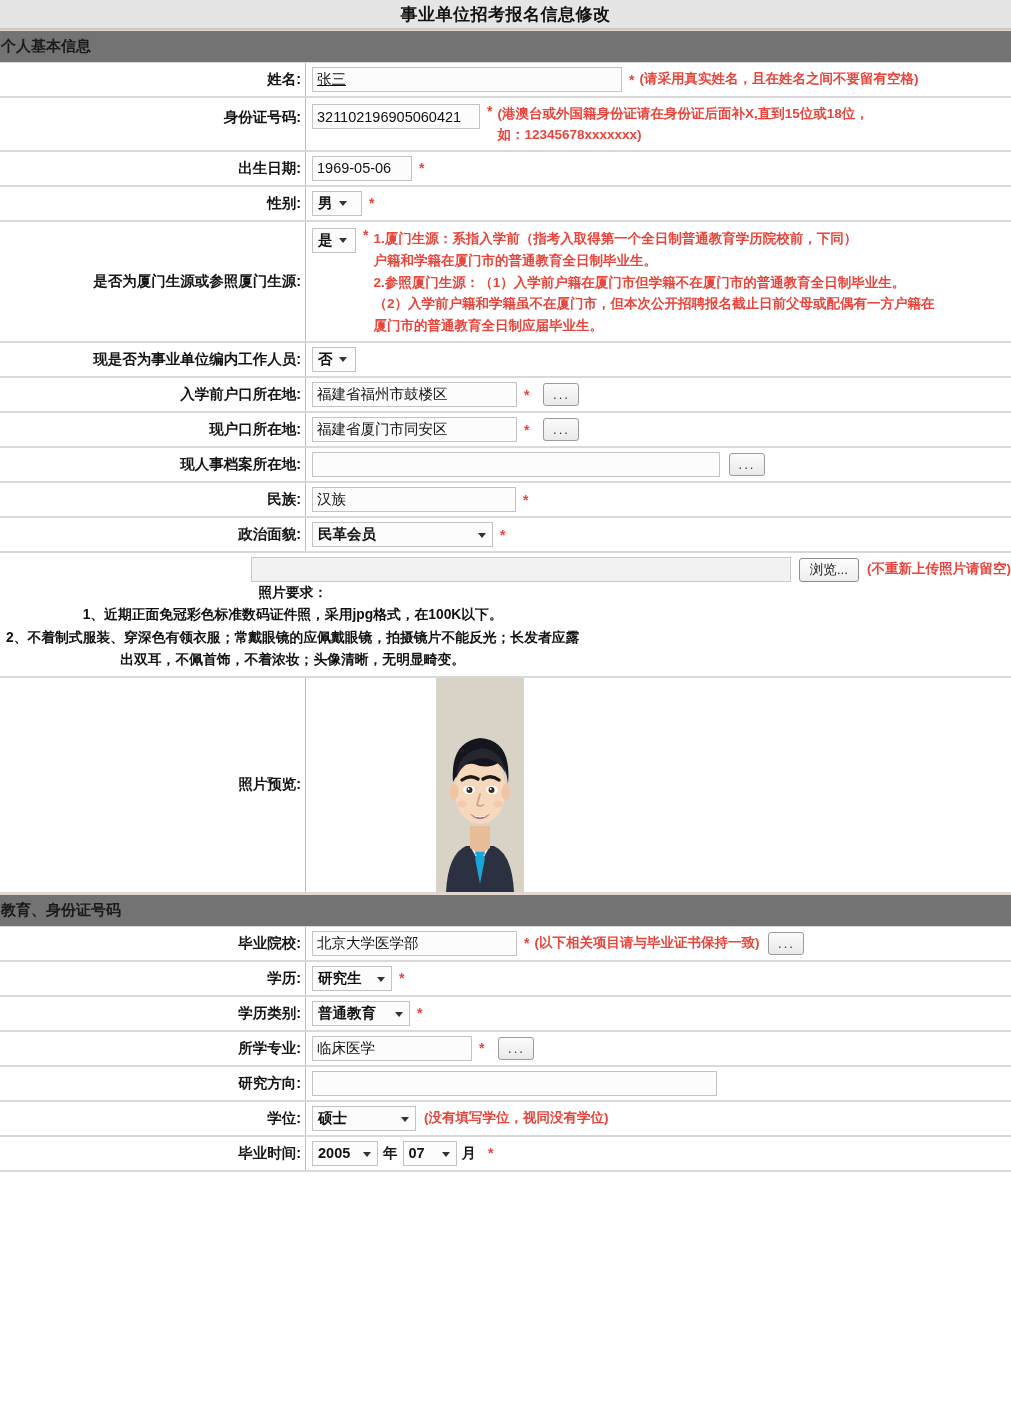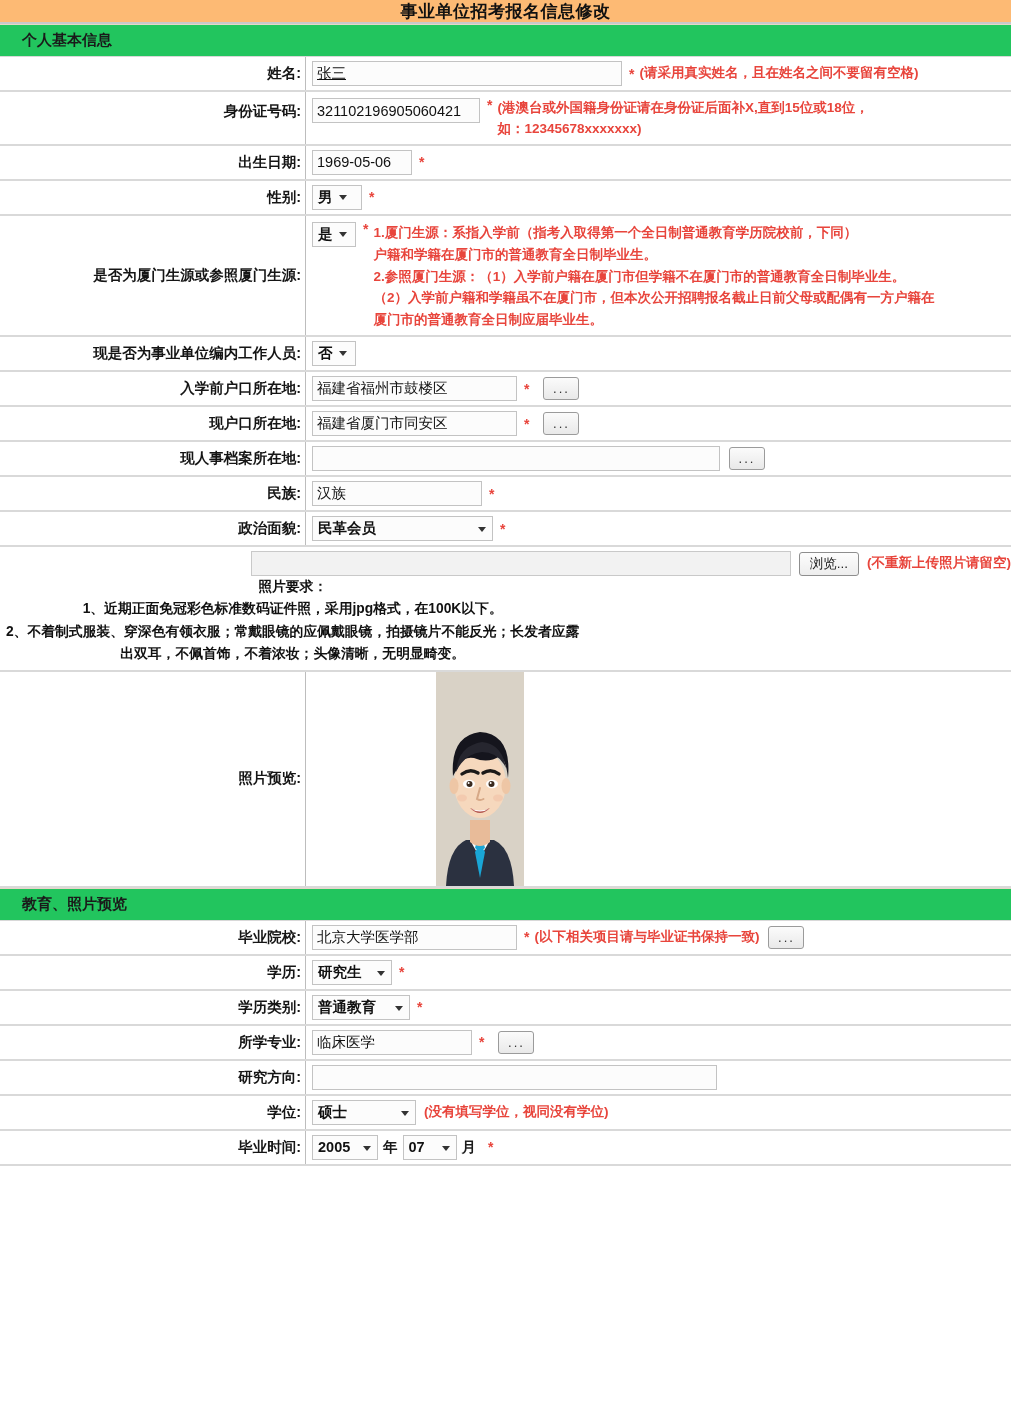--- a/index.html
+++ b/index.html
@@ -13,40 +13,40 @@
     font-family: "Liberation Sans", "DejaVu Sans", sans-serif;
     color: #1b1b1b;
     font-size: 15px;
     -webkit-font-smoothing: none;
   }
 
   .page { width: 1011px; position: relative; }
 
   
   .title-bar {
-    height: 24px;
+    height: 30px;
     display: flex; align-items: center; justify-content: center;
     border-bottom: 2px solid #c9c9c9;
-    background: #fdba74;
+    background: #e5e5e5;
   }
   .title-bar .title {
     font-size: 17px;
     font-weight: bold;
     letter-spacing: 0.5px;
     color: #111;
   }
 
   
   .section-head {
-    background: #22c55e;
+    background: #737373;
     border-top: 1px solid #e7d7c8;
     border-bottom: 1px solid #d8d8d8;
     height: 33px;
     display: flex; align-items: center;
-    padding-left: 22px;
+    padding-left: 1px;
     font-weight: bold;
     font-size: 15px;
     color: #1a1a1a;
   }
 
   
   .frow {
     display: flex;
     align-items: stretch;
     border-bottom: 2px solid #d9d9d9;
@@ -101,21 +101,21 @@
     font-family: "Liberation Sans", "DejaVu Sans", sans-serif;
     font-size: 14.5px;
     color: #111;
     outline: none;
   }
   .txt.w-name   { width: 310px; text-decoration: underline; }
   .txt.w-id     { width: 168px; }
   .txt.w-date   { width: 100px; }
   .txt.w-addr   { width: 205px; }
   .txt.w-archive{ width: 408px; }
-  .txt.w-nation { width: 170px; }
+  .txt.w-nation { width: 204px; }
   .txt.w-school { width: 205px; }
   .txt.w-major  { width: 160px; }
   .txt.w-res    { width: 405px; }
   .txt.w-file   { width: 540px; background:#f2f2f2; border:1px solid #c9c9c9; }
 
   .sel {
     border: 1px solid #c3c3c3;
     background: #fcfcfc;
     height: 25px;
     display: inline-flex;
@@ -421,21 +421,21 @@
             <path d="M35.5 137 Q44 142 52.5 137 Q44 139.5 35.5 137 Z" fill="#ffffff"></path>
 
             <ellipse cx="26" cy="126" rx="5" ry="3.4" fill="#f0bfa4" opacity="0.55"></ellipse>
             <ellipse cx="62" cy="126" rx="5" ry="3.4" fill="#f0bfa4" opacity="0.55"></ellipse>
           </svg>
         </div>
       </div>
     </div>
   </div>
 
-  <div class="section-head">教育、照片预览</div>
+  <div class="section-head">教育、身份证号码</div>
 
   <div class="frow">
     <div class="lab">毕业院校:</div>
     <div class="val">
       <input class="txt w-school" value="北京大学医学部" style="">
       <span class="star">*</span>
       <span class="hint">(以下相关项目请与毕业证书保持一致)</span>
       <span class="dots-btn">...</span>
     </div>
   </div>

